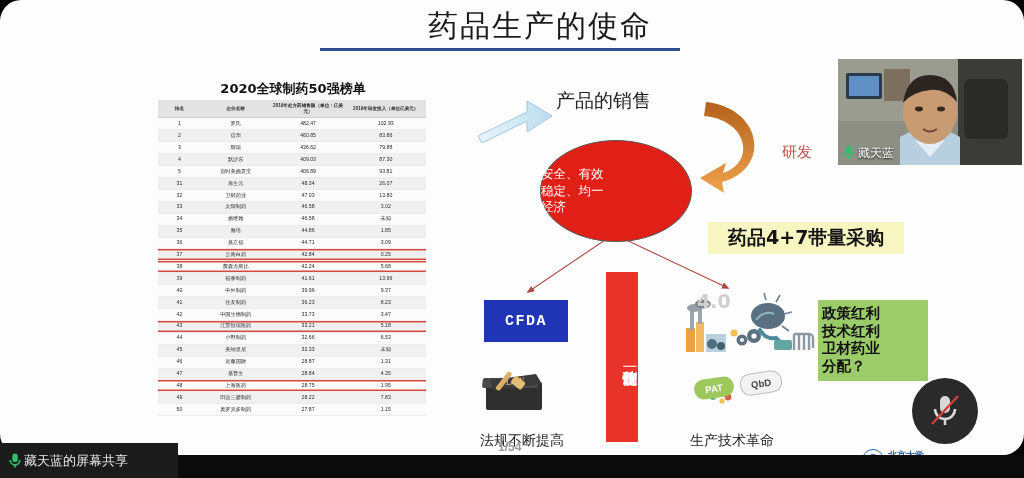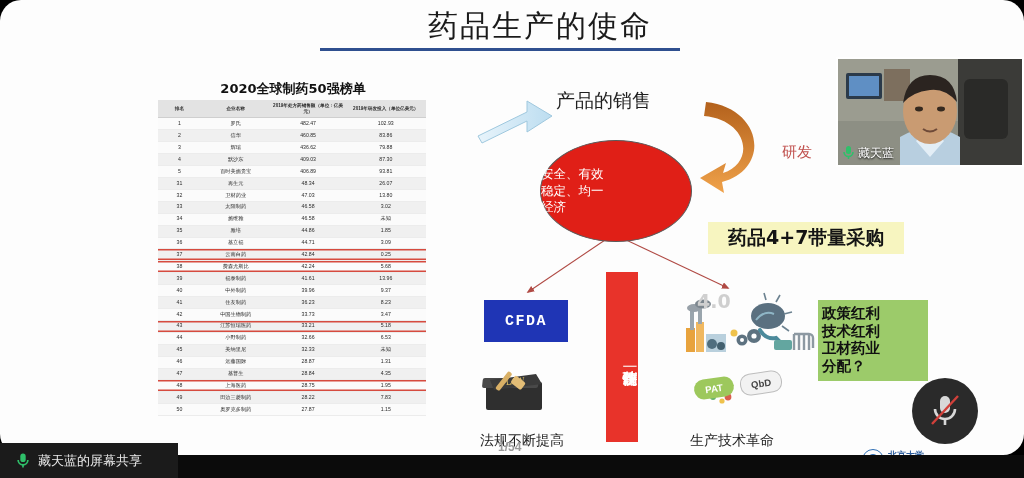--- a/index.html
+++ b/index.html
@@ -63,21 +63,21 @@
   .pagenum{position:absolute;left:498px;top:440px;font-size:12px;color:#9a9a9a;font-weight:bold;}
 
   
   .vid{position:absolute;left:836px;top:57px;width:188px;height:110px;overflow:hidden;
     border:2px solid #fff;box-sizing:border-box;background:#6c6f63;}
   .vid-name{position:absolute;left:4px;bottom:3px;display:flex;align-items:flex-start;gap:3px;
     color:#fff;font-size:12px;text-shadow:0 1px 2px #000;font-family:"DejaVu Sans",sans-serif;}
 
   
   .sharebar{position:absolute;left:0;top:443px;width:178px;height:35px;background:#1b1b1b;
-    display:flex;align-items:center;gap:8px;padding-left:16px;box-sizing:border-box;}
+    display:flex;align-items:center;gap:2px;padding-left:8px;box-sizing:border-box;}
   .sharebar span{color:#e9e9e9;font-size:13px;font-family:"DejaVu Sans",sans-serif;}
   .bottom-strip{position:absolute;left:0;top:455px;width:1024px;height:23px;background:#0b0b0b;}
   .mutebtn{position:absolute;left:912px;top:378px;width:66px;height:66px;border-radius:50%;
     background:#2a2a2a;display:flex;align-items:center;justify-content:center;}
   .logo{position:absolute;left:862px;top:449px;display:flex;align-items:center;gap:4px;}
   .logo-ring{width:20px;height:20px;border-radius:50%;border:1.6px solid #2f6fb5;
     display:flex;align-items:center;justify-content:center;}
   .logo-ring i{width:10px;height:10px;border-radius:50%;border:1.2px solid #2f6fb5;display:block;}
   .logo-txt{font-size:8px;color:#2f5f9e;line-height:1.05;font-family:"DejaVu Serif",serif;}
   .logo-txt b{font-size:9px;display:block;}

